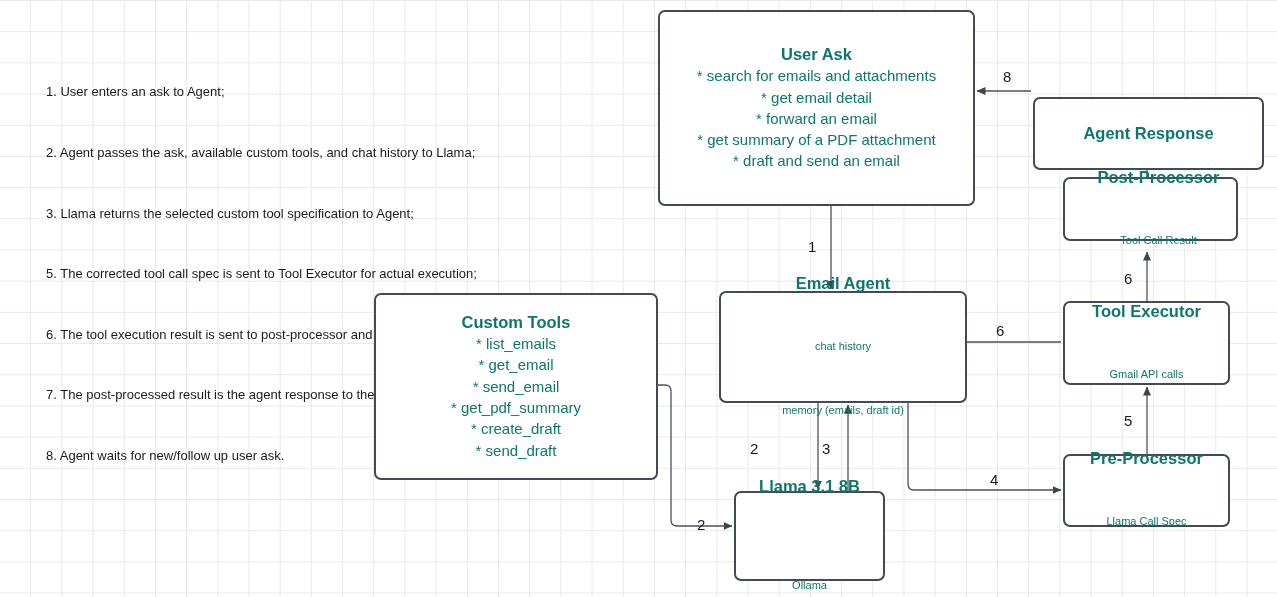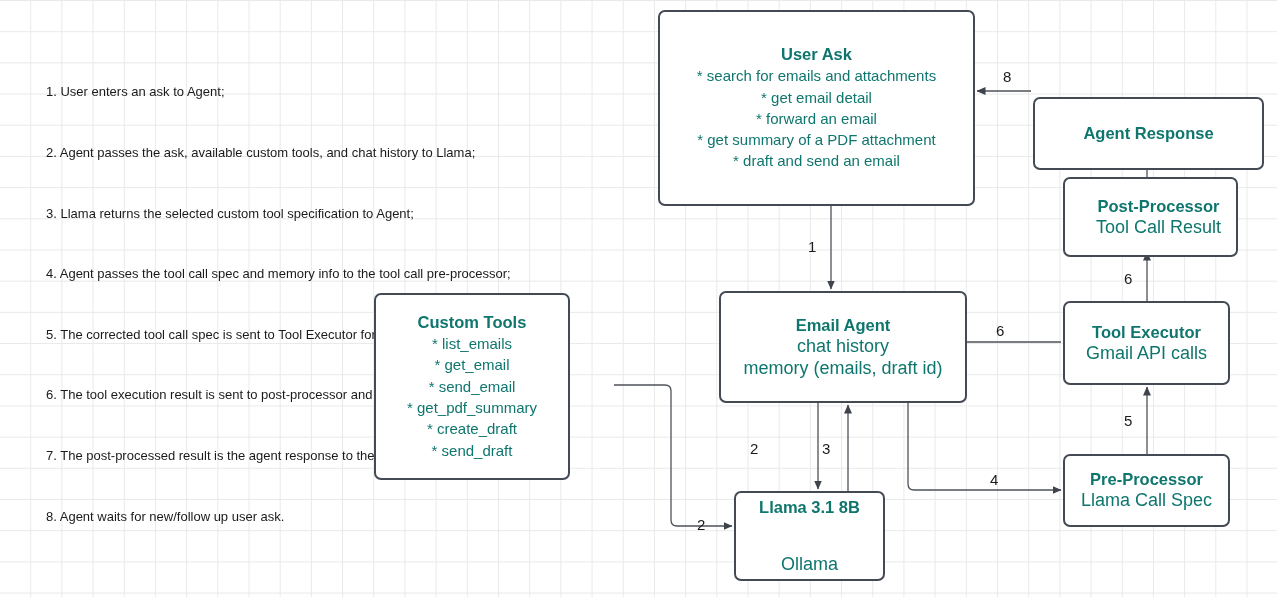--- a/index.html
+++ b/index.html
@@ -45,37 +45,38 @@
     color: #0f766e;
     text-align: center;
   }
   .node .title {
     font-weight: bold;
     font-size: 16.5px;
     line-height: 21px;
     white-space: nowrap;
   }
   .node .sub {
-    font-size: 18px;
+    font-size: 11px;
     line-height: 21.3px;
     white-space: nowrap;
+    margin-top: 42px;
   }
   .node .list {
     font-size: 15px;
     line-height: 21.3px;
   }
   .node .list div { white-space: nowrap; }
 
   #node-user-ask     { left: 658px; top: 10px;  width: 317px; height: 196px; }
   #node-agent-resp   { left: 1033px; top: 57px;  width: 231px; height: 73px; margin-top: 40px; }
-  #node-post-proc    { left: 1063px; top: 177px; width: 175px; height: 80px; padding-left: 16px; }
+  #node-post-proc    { left: 1063px; top: 177px; width: 175px; height: 64px; padding-left: 16px; }
   #node-tool-exec    { left: 1063px; top: 301px; width: 167px; height: 84px; }
   #node-pre-proc     { left: 1063px; top: 454px; width: 167px; height: 73px; }
   #node-email-agent  { left: 719px;  top: 291px; width: 248px; height: 112px; }
-  #node-custom-tools { left: 374px;  top: 293px; width: 196px; height: 187px; }
+  #node-custom-tools { left: 374px;  top: 293px; width: 284px; height: 187px; }
   #node-llama        { left: 734px;  top: 491px; width: 151px; height: 90px; gap: 36px; }
 
   .edge-layer {
     position: absolute;
     left: 0; top: 0;
     width: 1277px; height: 597px;
     pointer-events: none;
   }
   .edge-label {
     position: absolute;
@@ -87,21 +88,20 @@
 </style>
 </head>
 <body>
 
 <div id="canvas">
 
   <div class="legend">
     <div>1. User enters an ask to Agent;</div>
     <div>2. Agent passes the ask, available custom tools, and chat history to Llama;</div>
     <div>3. Llama returns the selected custom tool specification to Agent;</div>
-    <div>4. Agent passes the tool call spec and memory info to the tool call pre-processor;</div>
     <div>5. The corrected tool call spec is sent to Tool Executor for actual execution;</div>
     <div>6. The tool execution result is sent to post-processor and Agent for memory update;</div>
     <div>7. The post-processed result is the agent response to the original user ask;</div>
     <div>8. Agent waits for new/follow up user ask.</div>
   </div>
 
   <svg class="edge-layer" viewBox="0 0 1277 597">
     <defs>
       <marker id="arrowhead" markerWidth="9" markerHeight="8" refX="8.5" refY="4" orient="auto" markerUnits="userSpaceOnUse">
         <path d="M0,0 L9,4 L0,8 z" fill="#3f444c"></path>

